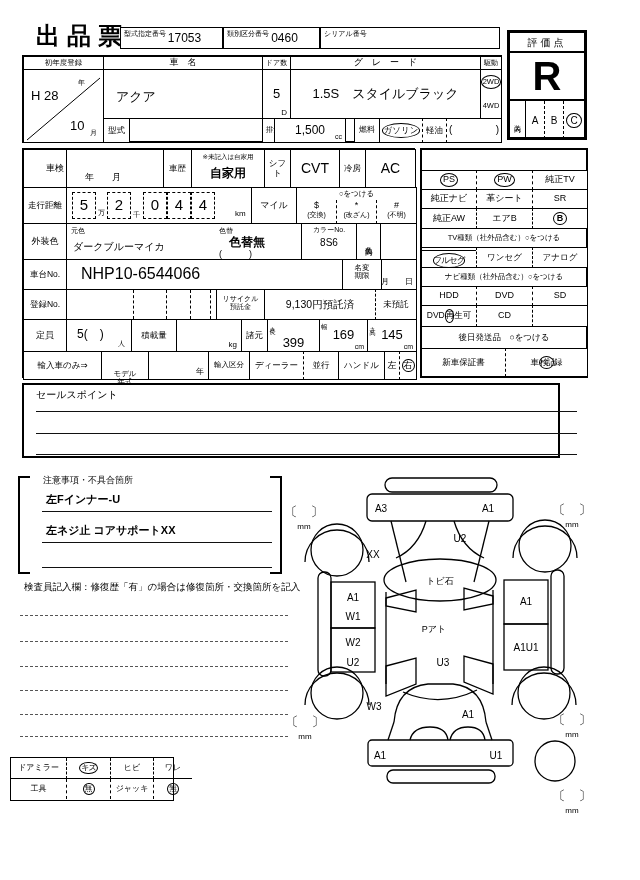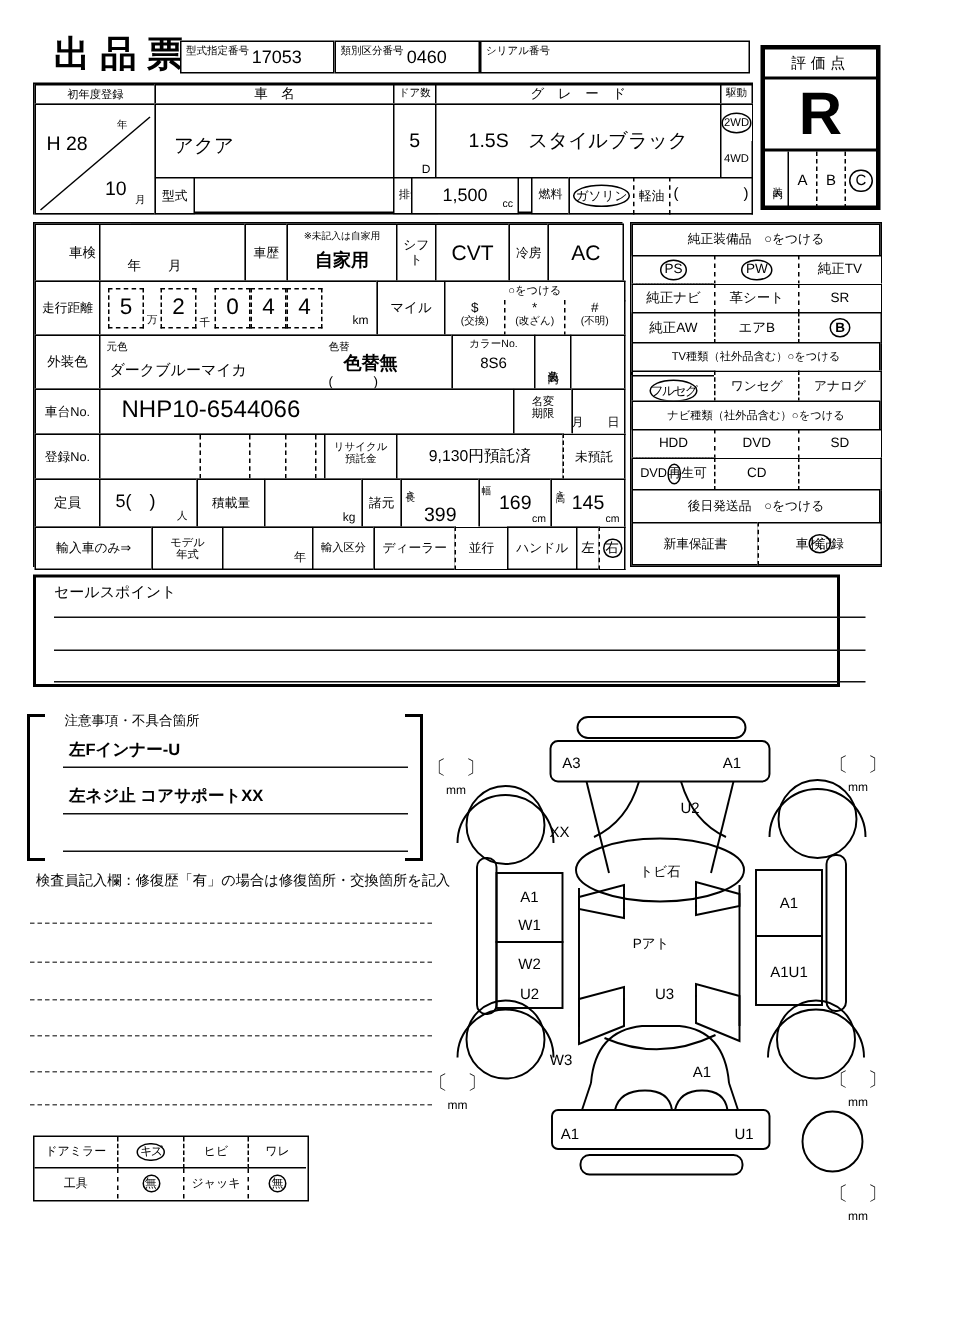--- a/index.html
+++ b/index.html
@@ -205,38 +205,37 @@
       <span class="a" style="right:3px;bottom:1px;font-size:7px">cm</span>
     </div>
     <div class="bx" style="left:343px;top:169px;width:50px;height:33px">
       <span class="a vert" style="left:1px;top:3px;font-size:6.5px">高さ</span>
       <div class="fc" style="width:100%;height:100%;font-size:13px">145</div>
       <span class="a" style="right:3px;bottom:1px;font-size:7px">cm</span>
     </div>
 
     <div class="bx fc" style="left:-1px;top:201px;width:79px;height:29px;font-size:8.5px">輸入車のみ⇒</div>
     <div class="bx" style="left:77px;top:201px;width:48px;height:29px">
-      <div class="fc" style="width:100%;font-size:7.5px;margin-top:6px">モデル</div>
+      <div class="fc" style="width:100%;font-size:7.5px;margin-top:18px">モデル</div>
       <div class="fc" style="width:100%;font-size:7.5px">年式</div>
     </div>
     <div class="bx" style="left:124px;top:201px;width:61px;height:29px">
       <span class="a" style="right:4px;bottom:2px;font-size:8px">年</span>
     </div>
     <div class="bx fc" style="left:184px;top:201px;width:42px;height:29px;font-size:7.5px">輸入区分</div>
     <div class="bx fc" style="left:225px;top:201px;width:55px;height:29px;font-size:8.5px">ディーラー</div>
     <div class="bx fc dl" style="left:279px;top:201px;width:36px;height:29px;font-size:8.5px">並行</div>
     <div class="bx fc" style="left:314px;top:201px;width:47px;height:29px;font-size:8.5px">ハンドル</div>
     <div class="bx fc" style="left:360px;top:201px;width:16px;height:29px;font-size:9px">左</div>
     <div class="bx fc dl" style="left:375px;top:201px;width:18px;height:29px;font-size:9px">
         <span class="circ" style="padding:0 1px">右</span>
       </div>
   </div>
 
   <div class="bx2" style="left:420px;top:148px;width:168px;height:230px">
-    <div class="bx fc" style="left:-1px;top:-1px;width:166px;height:22px;font-size:8.5px">純正装備品　○をつける</div>
     <div class="bx fc" style="left:-1px;top:20px;width:56px;height:20px;font-size:9px;border-bottom-style:dotted">
         <span class="circ" style="padding:0 2px">PS</span>
       </div>
     <div class="bx fc dl" style="left:54px;top:20px;width:57px;height:20px;font-size:9px;border-bottom-style:dotted">
         <span class="circ" style="padding:0 2px">PW</span>
       </div>
     <div class="bx fc dl" style="left:110px;top:20px;width:56px;height:20px;font-size:9px;border-bottom-style:dotted">純正TV</div>
     <div class="bx fc" style="left:-1px;top:39px;width:56px;height:20px;font-size:9px;border-bottom-style:dotted">純正ナビ</div>
     <div class="bx fc dl" style="left:54px;top:39px;width:57px;height:20px;font-size:9px;border-bottom-style:dotted">革シート</div>
     <div class="bx fc dl" style="left:110px;top:39px;width:56px;height:20px;font-size:9px;border-bottom-style:dotted">SR</div>
@@ -284,21 +283,21 @@
   <div class="ul" style="left:42px;top:567px;width:230px"></div>
 
   <span class="a nw" style="left:24px;top:581px;font-size:9.5px">検査員記入欄：修復歴「有」の場合は修復箇所・交換箇所を記入</span>
   <div class="dash" style="left:20px;top:615px;width:268px"></div>
   <div class="dash" style="left:20px;top:641px;width:268px"></div>
   <div class="dash" style="left:20px;top:666px;width:268px"></div>
   <div class="dash" style="left:20px;top:690px;width:268px"></div>
   <div class="dash" style="left:20px;top:714px;width:268px"></div>
   <div class="dash" style="left:20px;top:736px;width:268px"></div>
 
-  <div class="a" style="left:22px;top:757px;width:184px;height:44px;border:1.5px solid #000">
+  <div class="a" style="left:10px;top:757px;width:164px;height:44px;border:1.5px solid #000">
     <div class="fc a" style="left:0;top:0;width:55px;height:21px;border-bottom:1px solid #000;font-size:8px">ドアミラー</div>
     <div class="fc a" style="left:55px;top:0;width:44px;height:21px;border-bottom:1px solid #000;border-left:1px dashed #000;font-size:8px">
         <span class="circ" style="padding:0 1px;letter-spacing:-1px">キズ</span>
       </div>
     <div class="fc a" style="left:99px;top:0;width:43px;height:21px;border-bottom:1px solid #000;border-left:1px dashed #000;font-size:8px">ヒビ</div>
     <div class="fc a" style="left:142px;top:0;width:39px;height:21px;border-bottom:1px solid #000;border-left:1px dashed #000;font-size:8px">ワレ</div>
     <div class="fc a" style="left:0;top:21px;width:55px;height:20px;font-size:8px">工具</div>
     <div class="fc a" style="left:55px;top:21px;width:44px;height:20px;border-left:1px dashed #000;font-size:8px">
         <span class="circ" style="padding:0 1px">無</span>
       </div>

